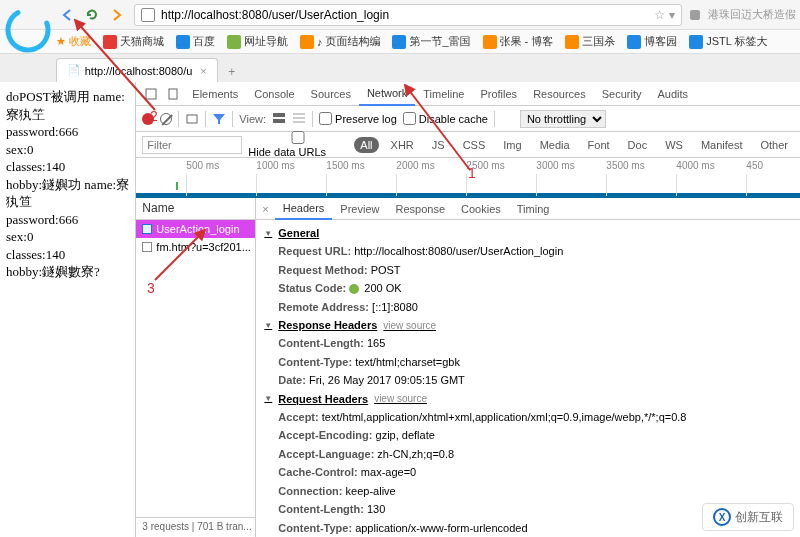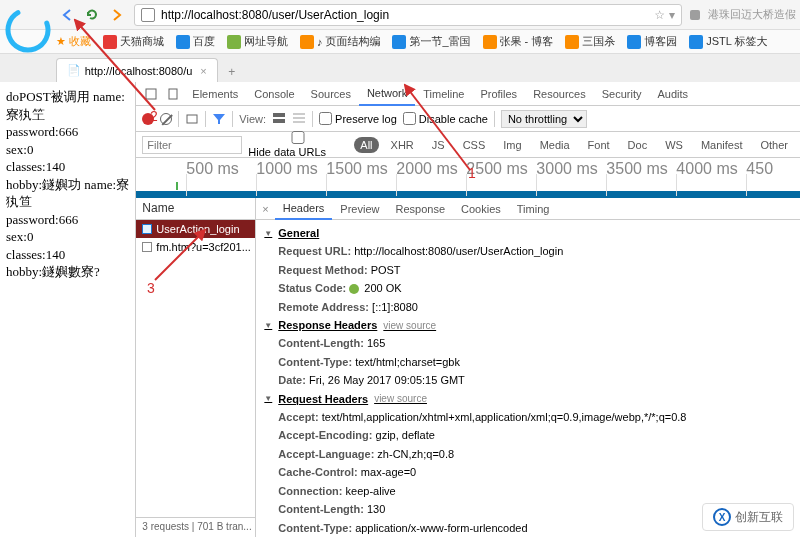--- a/index.html
+++ b/index.html
@@ -39,39 +39,39 @@
 .dt-tabs .tab-item.active { border-bottom: 2px solid #4285f4; color: #333; }
 .dt-tabs .sm-icon { width: 16px; height: 16px; margin: 0 3px; display: flex; align-items: center; justify-content: center; color: #666; cursor: pointer; }
 
 .dt-toolbar { height: 26px; display: flex; align-items: center; border-bottom: 1px solid #ccc; padding: 0 6px; gap: 6px; font-size: 11px; }
 .dt-toolbar .rec { width: 12px; height: 12px; border-radius: 50%; background: #d32f2f; cursor: pointer; }
 .dt-toolbar .clr { width: 12px; height: 12px; border: 1.5px solid #666; border-radius: 50%; position: relative; cursor: pointer; }
 .dt-toolbar .clr::after { content: ""; position: absolute; width: 14px; height: 1.5px; background: #666; top: 5px; left: -1px; transform: rotate(-45deg); }
 .dt-toolbar .sep { width: 1px; height: 16px; background: #ccc; }
 .dt-toolbar .lbl { color: #666; }
 .dt-toolbar .chk { display: flex; align-items: center; gap: 3px; }
-.dt-toolbar select { font-size: 11px; border: 1px solid #ccc; padding: 1px 2px; }
+.dt-toolbar select { font-size: 11px; border: 1px solid #ccc; padding: 1px 2px; margin-left: 19px; }
 .dt-toolbar .fi-icon { width: 14px; height: 14px; }
 
 .dt-filter { height: 26px; display: flex; align-items: center; border-bottom: 1px solid #ccc; padding: 0 6px; gap: 6px; font-size: 11px; }
 .dt-filter input { width: 100px; font-size: 11px; border: 1px solid #ccc; padding: 2px 4px; }
 .dt-filter .pill { padding: 2px 6px; border-radius: 8px; cursor: pointer; color: #555; }
 .dt-filter .pill.active { background: #666; color: #fff; }
 
-.dt-timeline { height: 40px; border-bottom: 7px solid #0369a1; position: relative; font-size: 16px; color: #888; }
+.dt-timeline { height: 40px; border-bottom: 5px solid #0369a1; position: relative; font-size: 10px; color: #888; }
 .dt-timeline .tick { position: absolute; top: 2px; }
 .dt-timeline .tick::before { content: ""; position: absolute; left: 0; top: 14px; width: 1px; height: 22px; background: #ddd; }
 .dt-timeline .bar { position: absolute; top: 24px; left: 40px; width: 2px; height: 8px; background: #4caf50; }
 
 .dt-main { flex: 1; display: flex; overflow: hidden; }
 .dt-reqs { width: 120px; border-right: 1px solid #ccc; display: flex; flex-direction: column; }
 .dt-reqs-head { height: 22px; border-bottom: 1px solid #ccc; padding: 3px 6px; font-size: 12px; color: #333; }
 .dt-reqs-list { flex: 1; overflow: auto; }
 .dt-reqs-list .req { padding: 3px 6px; font-size: 11px; display: flex; align-items: center; gap: 4px; cursor: pointer; white-space: nowrap; overflow: hidden; text-overflow: ellipsis; }
-.dt-reqs-list .req.selected { background: #7f1d1d; color: #fff; }
+.dt-reqs-list .req.selected { background: #d946ef; color: #fff; }
 .req-ico { width: 10px; height: 10px; border: 1px solid #888; flex: none; }
 .req-ico.doc { background: #e3f2fd; border-color: #1976d2; }
 .dt-reqs-foot { height: 20px; border-top: 1px solid #ccc; font-size: 10px; color: #666; padding: 3px 6px; white-space: nowrap; overflow: hidden; }
 
 .dt-detail { flex: 1; display: flex; flex-direction: column; overflow: auto; }
 .dt-detail-tabs { height: 22px; flex: none; border-bottom: 1px solid #ccc; display: flex; align-items: center; font-size: 11px; }
 .dt-detail-tabs .x { padding: 0 6px; color: #888; cursor: pointer; }
 .dt-detail-tabs .dtab { padding: 0 8px; height: 22px; display: flex; align-items: center; cursor: pointer; color: #555; }
 .dt-detail-tabs .dtab.active { border-bottom: 2px solid #4285f4; color: #333; }
 

